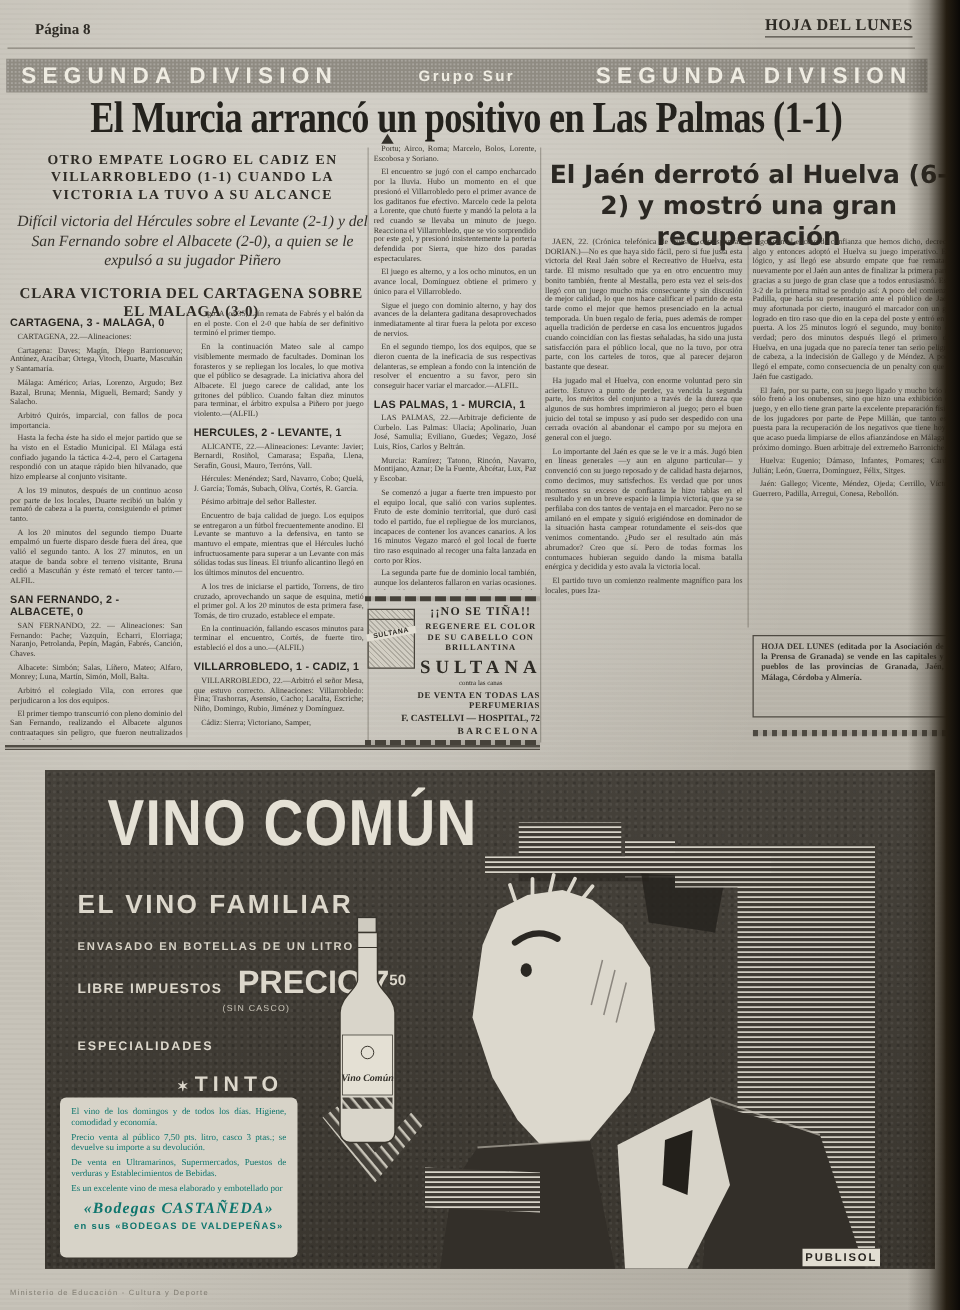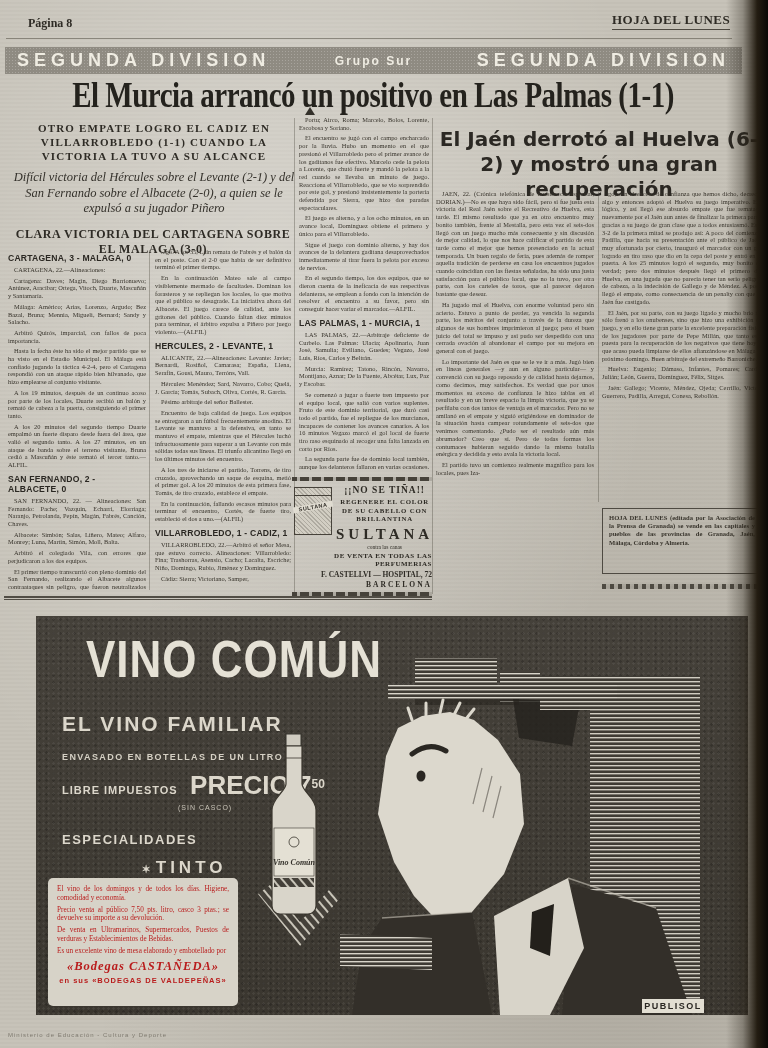--- a/index.html
+++ b/index.html
@@ -76,25 +76,25 @@
     background-size:5px 5px, 7px 7px, 100% 100%;}
   .vino .abs{position:absolute;}
   .vtitle{left:18px;top:14px;width:360px;text-align:center;font-family:"Liberation Sans",sans-serif;font-weight:bold;font-size:44px;letter-spacing:1px;color:#e5e1d5;white-space:nowrap;transform:scaleY(1.18);transform-origin:top center;}
   .vfam{left:26px;top:96px;font-family:"Liberation Sans",sans-serif;font-weight:bold;font-size:21px;letter-spacing:2px;color:#dcd7cb;}
   .venv{left:26px;top:136px;font-family:"Liberation Sans",sans-serif;font-weight:bold;font-size:9px;letter-spacing:1.4px;color:#d5d0c4;}
   .vprice{left:26px;top:154px;font-family:"Liberation Sans",sans-serif;color:#dcd7cb;}
   .vlibre{font-weight:bold;font-size:11px;letter-spacing:1px;}
   .vprecio{font-weight:bold;font-size:26px;margin-left:8px;}
   .vsup{font-weight:bold;font-size:12px;vertical-align:super;}
   .vcasco{left:142px;top:188px;font-family:"Liberation Sans",sans-serif;font-size:7px;letter-spacing:1px;color:#c9c4b8;}
-  .vespec{left:26px;top:216px;font-family:"Liberation Sans",sans-serif;font-weight:bold;font-size:13px;letter-spacing:1.5px;color:#dcd7cb;}
+  .vespec{left:26px;top:216px;font-family:"Liberation Sans",sans-serif;font-weight:bold;font-size:10px;letter-spacing:1.5px;color:#dcd7cb;}
   .vitems{left:58px;top:242px;width:180px;text-align:center;font-family:"Liberation Sans",sans-serif;font-weight:bold;font-size:17px;color:#dcd7cb;}
   .vitem{margin-bottom:7px;letter-spacing:4px;}
   .vitem .st{font-size:11px;letter-spacing:0;margin-right:5px;}
-  .vbox{left:12px;top:262px;width:190px;height:128px;background:#d7d3c8;border-radius:5px;box-sizing:border-box;padding:7px 9px;color:#b91c1c;}
+  .vbox{left:12px;top:262px;width:190px;height:128px;background:#d7d3c8;border-radius:5px;box-sizing:border-box;padding:7px 9px;color:#0f766e;}
   .vbox p{font-size:7.2px;line-height:8.8px;margin:0 0 3px;text-align:justify;}
   .vbrand{font-weight:bold;font-style:italic;font-size:12.5px;text-align:center;letter-spacing:1px;margin-top:1px;}
   .vbrand2{font-family:"Liberation Sans",sans-serif;font-weight:bold;font-size:7.5px;text-align:center;letter-spacing:1px;margin-top:2px;}
   .publisol{left:582px;top:383px;width:62px;height:14px;background:#e2ded2;color:#2a2722;font-family:"Liberation Sans",sans-serif;font-weight:bold;font-size:9px;line-height:14px;text-align:center;letter-spacing:1.5px;margin-left:24px;}
   .illus{left:200px;top:0;width:469px;height:399px;}
   .credit{left:8px;top:1032px;font-family:"Liberation Sans",sans-serif;font-size:6px;letter-spacing:1px;color:rgba(90,86,76,.65);}
 </style>
 </head>
 <body>
 

